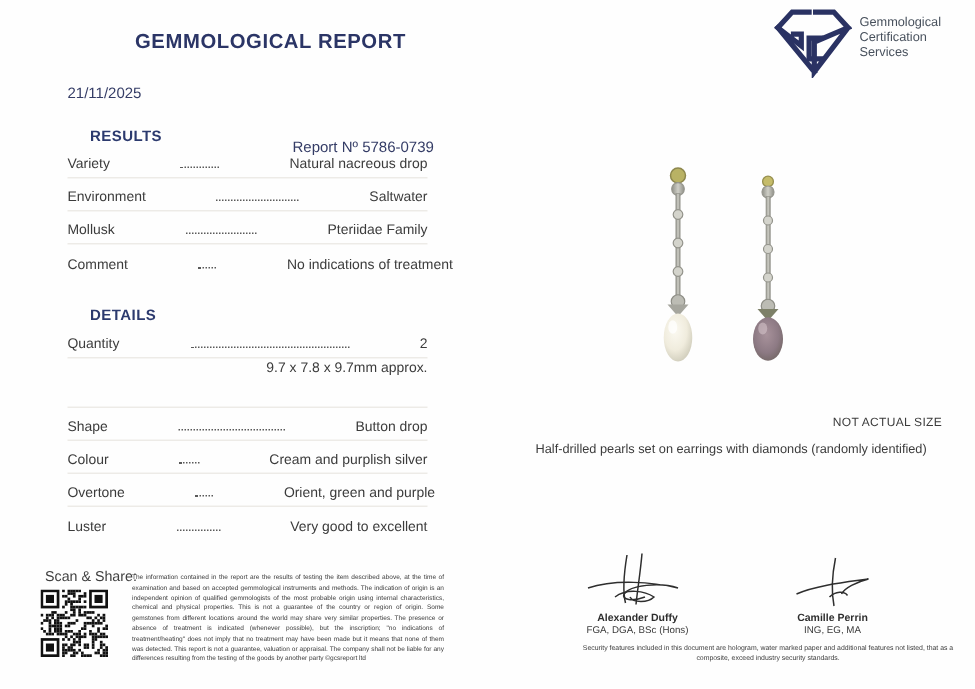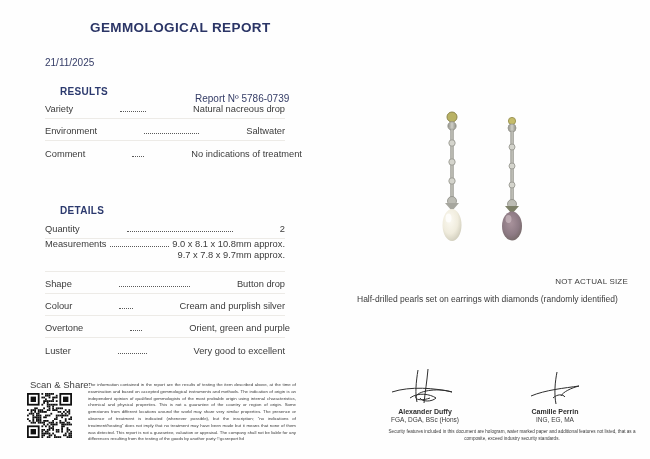--- a/index.html
+++ b/index.html
@@ -49,57 +49,74 @@
   #security-note{left:383px;top:428px;width:258px;font-size:4.6px;line-height:7px;
     text-align:center;color:#3a3a3a;}
 </style>
 </head>
 <body>
 
 <div id="page">
 
   <div class="abs" id="title">GEMMOLOGICAL REPORT</div>
 
+  <div class="abs" id="logo-block">
+    <svg width="52" height="48" viewBox="0 0 60 54">
+      <g fill="none" stroke="#2a3263" stroke-width="4" stroke-linecap="square">
+
+        <path d="M27 4 L14 4 L3 16 L21 30 L21 21 L15 21"></path>
+
+        <path d="M36 24 L27 24 L27 40 L36 40"></path>
+
+        <path d="M32 4 L46 4 L57 16 L31 27 L31 50 L57 16 M31 50 L3 16"></path>
+      </g>
+    </svg>
+    <div id="logo-name">
+      <div>Gemmological</div>
+      <div>Certification</div>
+      <div>Services</div>
+    </div>
+  </div>
 
   <div class="abs" id="report-date">21/11/2025</div>
   <div class="abs" id="report-no">Report Nº 5786-0739</div>
 
   <div class="abs section-heading" id="results-heading">RESULTS</div>
   <div class="abs kv-table" id="results-table">
     <div class="kv-row">
       <span class="kv-label">Variety</span>
       <span class="kv-leader"></span>
       <span class="kv-value">Natural nacreous drop</span>
     </div>
     <div class="kv-row">
       <span class="kv-label">Environment</span>
       <span class="kv-leader"></span>
       <span class="kv-value">Saltwater</span>
     </div>
     <div class="kv-row">
+      <span class="kv-label">Mollusk</span>
+      <span class="kv-leader"></span>
+      <span class="kv-value">Pteriidae Family</span>
+    </div>
+    <div class="kv-row">
       <span class="kv-label">Comment</span>
       <span class="kv-leader"></span>
       <span class="kv-value">No indications of treatment</span>
     </div>
   </div>
 
   <div class="abs section-heading" id="details-heading">DETAILS</div>
   <div class="abs kv-table" id="details-table">
     <div class="kv-row">
       <span class="kv-label">Quantity</span>
       <span class="kv-leader"></span>
       <span class="kv-value">2</span>
     </div>
     <div class="kv-row tall" style="align-items:flex-start;">
       <div class="meas-col" style="width:100%;">
-        <div class="meas-top">
-          <span class="kv-label">Measurements</span>
-          <span class="kv-leader"></span>
-          <span class="kv-value">9.0 x 8.1 x 10.8mm approx.</span>
-        </div>
         <div class="kv-value2">9.7 x 7.8 x 9.7mm approx.</div>
       </div>
     </div>
     <div class="kv-row">
       <span class="kv-label">Shape</span>
       <span class="kv-leader"></span>
       <span class="kv-value">Button drop</span>
     </div>
     <div class="kv-row">
       <span class="kv-label">Colour</span>

